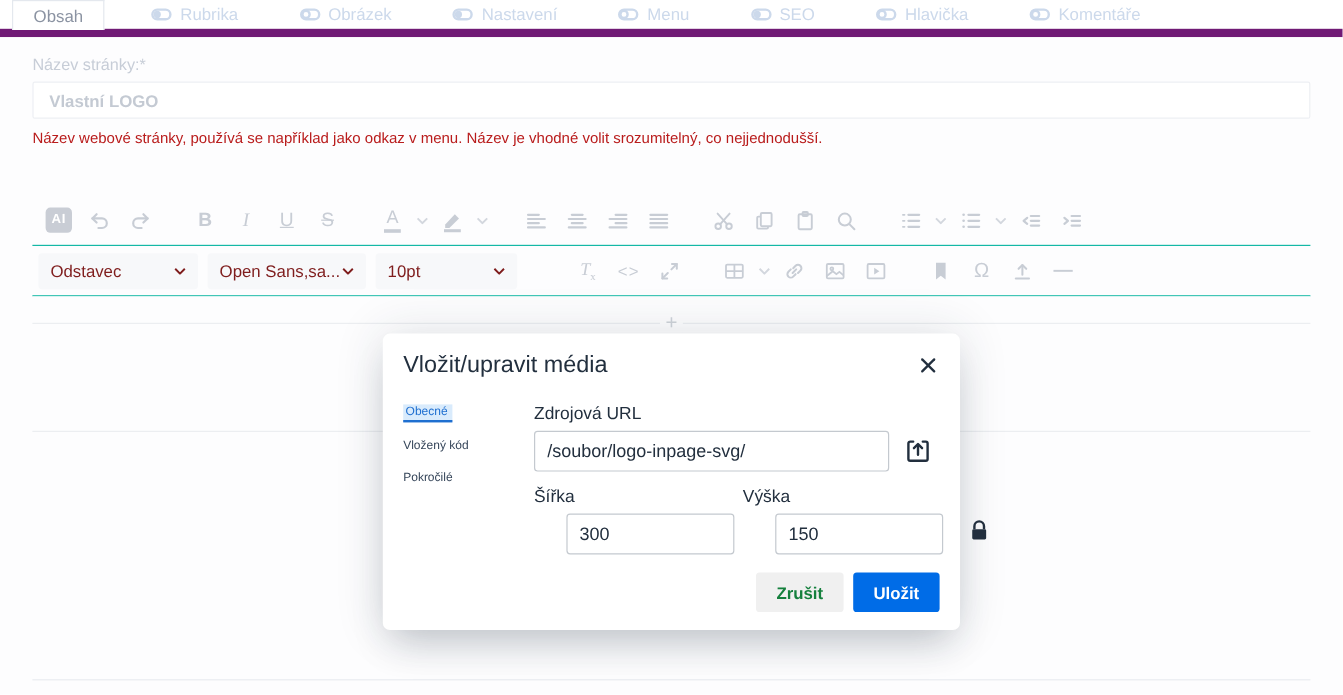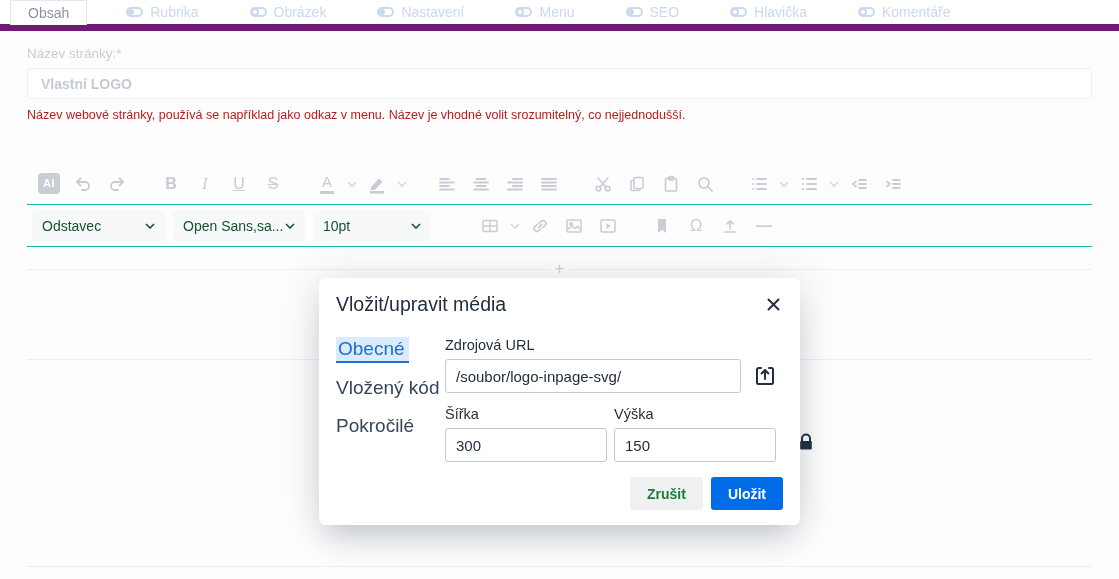--- a/index.html
+++ b/index.html
@@ -42,51 +42,51 @@
   .ltr.s { text-decoration:line-through; }
   .fore { position:relative; font-size:15px; color:#c8cdd5; padding-bottom:4px; }
   .fore::after { content:""; position:absolute; left:-2px; right:-2px; bottom:0; height:3px; background:#c8cdd5; }
   .clrfmt { font-size:15px; font-style:italic; font-family:"Liberation Serif",serif; }
   .clrfmt sub { font-size:9px; font-style:normal; }
   .codetxt { font-size:14px; letter-spacing:1px; color:#c8cdd5; }
   .omega { font-size:17px; }
   .hrtxt { font-size:16px; font-weight:bold; }
 
   .sel { display:flex; align-items:center; justify-content:space-between; height:30px; background:#f7f8fa;
-         border-radius:3px; padding:0 10px; color:#14532d; font-size:14px; margin-right:8px; cursor:pointer; }
+         border-radius:3px; padding:0 10px; color:#7f1d1d; font-size:14px; margin-right:8px; cursor:pointer; }
   .sel-block { width:133px; } .sel-font { width:132px; } .sel-size { width:118px; margin-right:22px; }
 
   .canvas { position:relative; height:320px; background:#fdfdfe; border-bottom:1px solid #e9ecf0; }
   .hline { position:absolute; left:0; right:0; height:0; border-top:1px solid #eceef1; }
   .hline.one { top:22px; } .hline.two { top:112px; }
   .plus { position:absolute; left:50%; top:13px; transform:translateX(-50%); background:#fdfdfe; padding:0 5px;
           color:#ced3d9; font-size:17px; line-height:17px; }
 
   
   .modal { position:absolute; left:319px; top:278px; width:481px; height:247px; background:#fff; border-radius:6px;
            box-shadow:0 18px 30px -8px rgba(34,47,62,.22), 0 0 40px 2px rgba(34,47,62,.12); color:#222f3e; }
   .modal-head { display:flex; align-items:flex-start; justify-content:space-between; padding:15px 17px 0 17px; }
   .modal-title { font-size:19.5px; font-weight:400; color:#222f3e; }
   .modal-close { background:none; border:none; cursor:pointer; color:#222f3e; padding:2px; margin-top:2px; }
   .modal-body { display:flex; padding:20px 17px 0 17px; }
   .modal-nav { width:109px; flex:0 0 auto; }
-  .mnav-item { font-size:19px; color:#36465a; margin-bottom:13px; cursor:pointer; }
+  .mnav-item { font-size:10px; color:#36465a; margin-bottom:13px; cursor:pointer; }
   .mnav-item span { display:inline-block; padding:1px 3px 2px 0; }
   .mnav-item[data-state="active"] span { color:#1f6fd0; background:#d9ebfc; border-bottom:2px solid #1f6fd0; padding:1px 4px 1px 2px; }
   .modal-form { flex:1; }
   .mlabel { font-size:14.5px; color:#222f3e; margin-bottom:6px; }
   .row { display:flex; align-items:center; }
   .minput { height:34px; border:1px solid #c4c9cf; border-radius:3px; padding:0 10px; font-family:"Liberation Sans",sans-serif;
             font-size:15px; color:#222f3e; outline:none; background:#fff; }
   .url-input { width:296px; }
   .icon-btn { background:none; border:none; cursor:pointer; color:#222f3e; display:flex; align-items:center; justify-content:center;
               width:30px; height:30px; margin-left:9px; }
   .size-grid { display:flex; margin-top:13px; }
   .size-col { margin-right:7px; }
-  .size-input { width:162px; }
+  .size-input { width:140px;margin-left:27px; }
   .lock-wrap { align-self:flex-end; margin-bottom:5px; margin-left:8px; }
   .modal-foot { position:absolute; right:17px; bottom:15px; display:flex; gap:8px; }
   .btn { height:33px; padding:0 17px; border:none; border-radius:3px; font-family:"Liberation Sans",sans-serif;
          font-size:14px; font-weight:bold; cursor:pointer; }
   .btn-cancel { background:#f0f0f0; color:#15803d; }
   .btn-save { background:#006ce7; color:#fff; }
 </style>
 </head>
 <body>
 
@@ -314,20 +314,37 @@
             <svg width="10" height="6" viewBox="0 0 10 6" fill="none" stroke="currentColor" stroke-width="1.6">
                 <path d="M1 1 L5 5 L9 1"></path>
               </svg>
           </div>
           <div class="sel sel-size">
             <span>10pt</span>
             <svg width="10" height="6" viewBox="0 0 10 6" fill="none" stroke="currentColor" stroke-width="1.6">
                 <path d="M1 1 L5 5 L9 1"></path>
               </svg>
           </div>
+        </div>
+        <div class="grp">
+          <button class="tbtn">
+              <span class="clrfmt"><span>T</span><sub>x</sub></span>
+            </button>
+          <button class="tbtn">
+              <span class="codetxt">&lt;&gt;</span>
+            </button>
+          <button class="tbtn">
+            <svg width="20" height="20" viewBox="0 0 20 20" fill="none" stroke="currentColor" stroke-width="1.7" stroke-linecap="round" stroke-linejoin="round">
+                <path d="M12 4 H16 V8"></path>
+                <path d="M16 4 L11.5 8.5"></path>
+                <path d="M8 16 H4 V12"></path>
+                <path d="M4 16 L8.5 11.5"></path>
+                <path d="M4 8 V4 H8" opacity="0"></path>
+              </svg>
+          </button>
         </div>
         <div class="grp">
           <button class="tbtn">
             <svg width="20" height="20" viewBox="0 0 20 20" fill="none" stroke="currentColor" stroke-width="1.5">
                 <rect x="3" y="4.5" width="14" height="11" rx="1"></rect>
                 <path d="M3 10 H17"></path>
                 <path d="M10 4.5 V15.5"></path>
               </svg>
           </button>
           <span class="chev">

